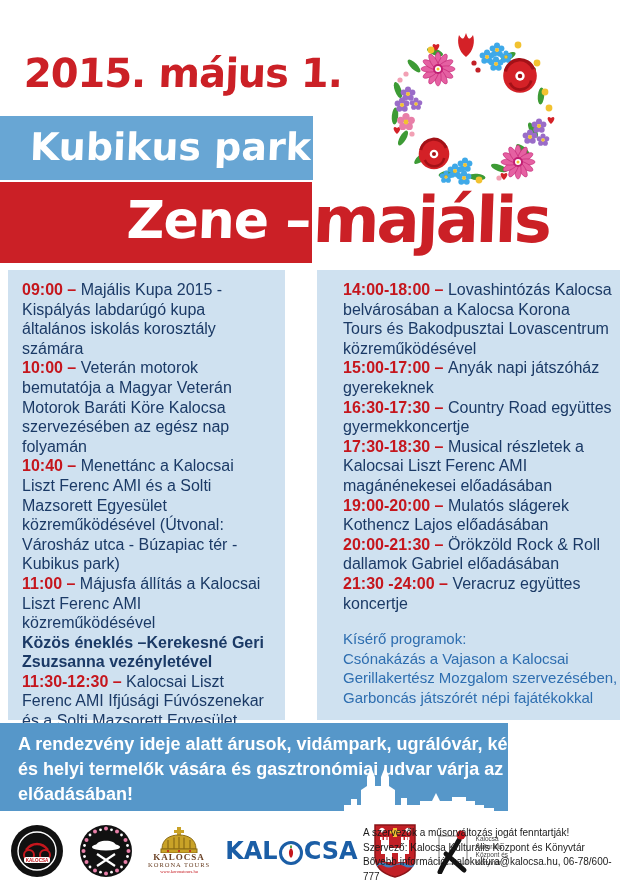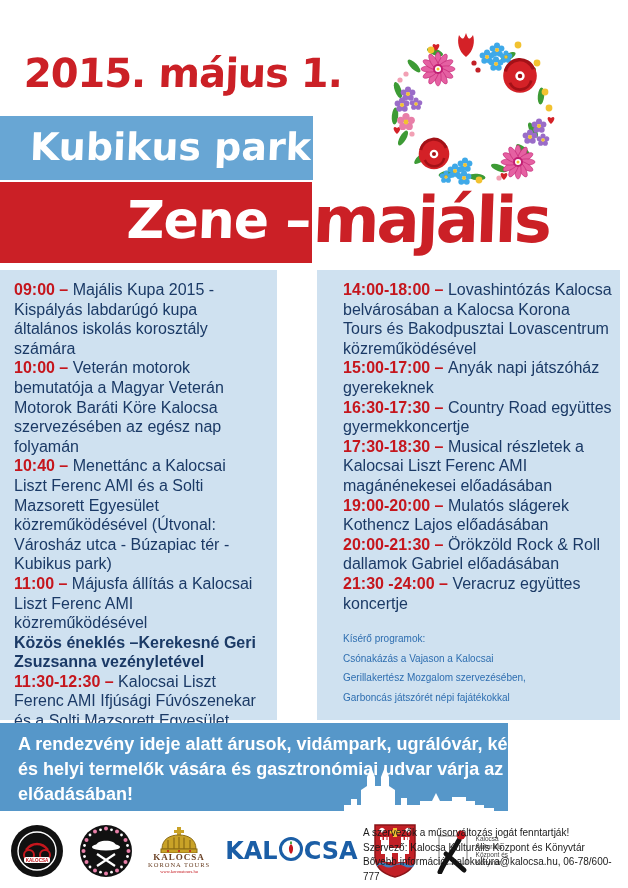--- a/index.html
+++ b/index.html
@@ -37,46 +37,46 @@
     position:absolute;left:313px;top:180px;width:300px;height:85px;
     line-height:81px;font-family:"DejaVu Sans", sans-serif;font-weight:800;
     font-size:64px;color:#cb2026;letter-spacing:-3px;transform:skewX(-2deg);
   }
   .wreath{position:absolute;left:377px;top:30px;}
   
   .panel{
     position:absolute;top:270px;height:450px;background:#cfe1f0;
     box-sizing:border-box;font-size:16px;line-height:19.6px;color:#1b3a66;
   }
-  .panel.left{left:0;width:277px;padding:10px 20px 0 14px;}
+  .panel.left{left:8px;width:277px;padding:10px 20px 0 14px;}
   .panel.right{left:317px;width:303px;padding:10px 7px 15px 26px;}
   .entry{margin:0;}
   .entry .time{color:#c5161d;font-weight:bold;}
   .entry.bold .txt{font-weight:bold;}
-  .extra{margin-top:16px;color:#2e6eb0;font-size:10px;}
+  .extra{margin-top:16px;color:#2e6eb0;font-size:15px;}
   .extra .extra-line{white-space:nowrap;}
   
   .banner{
     position:absolute;left:0;top:723px;width:508px;height:88px;
     background:#5697c9;box-sizing:border-box;padding:9px 0 0 18px;
   }
   .banner .bline{
     color:#ffffff;font-weight:bold;font-size:18px;line-height:25px;
     white-space:nowrap;
   }
   .church{position:absolute;right:14px;bottom:0;}
   
   .footer{position:absolute;left:0;top:811px;width:628px;height:77px;background:#fff;}
   .logos{position:absolute;left:10px;top:13px;display:flex;align-items:center;gap:15px;}
   .logo{display:flex;flex-direction:column;align-items:center;}
   .korona-label{font-family:"Liberation Serif", serif;color:#6b4226;text-align:center;line-height:1.05;}
   .korona-l1{font-size:9px;font-weight:bold;letter-spacing:1px;}
   .korona-l2{font-size:6.5px;letter-spacing:1px;}
   .korona-url{font-size:4.5px;color:#c5161d;margin-top:1px;}
-  .wordmark{display:flex;align-items:flex-start;font-family:"DejaVu Sans", sans-serif;
+  .wordmark{display:flex;align-items:flex-end;font-family:"DejaVu Sans", sans-serif;
     font-weight:800;font-size:24px;color:#1b5ea6;letter-spacing:0px;}
   .wordmark svg{margin:0 1px;}
   .kkk{display:flex;align-items:center;gap:4px;}
   .kkk-label{font-size:6.5px;line-height:1.25;color:#444;}
   .info{
     position:absolute;left:363px;top:15px;width:262px;
     font-size:10px;line-height:14.5px;color:#1a1a1a;
   }
 </style>
 </head>

